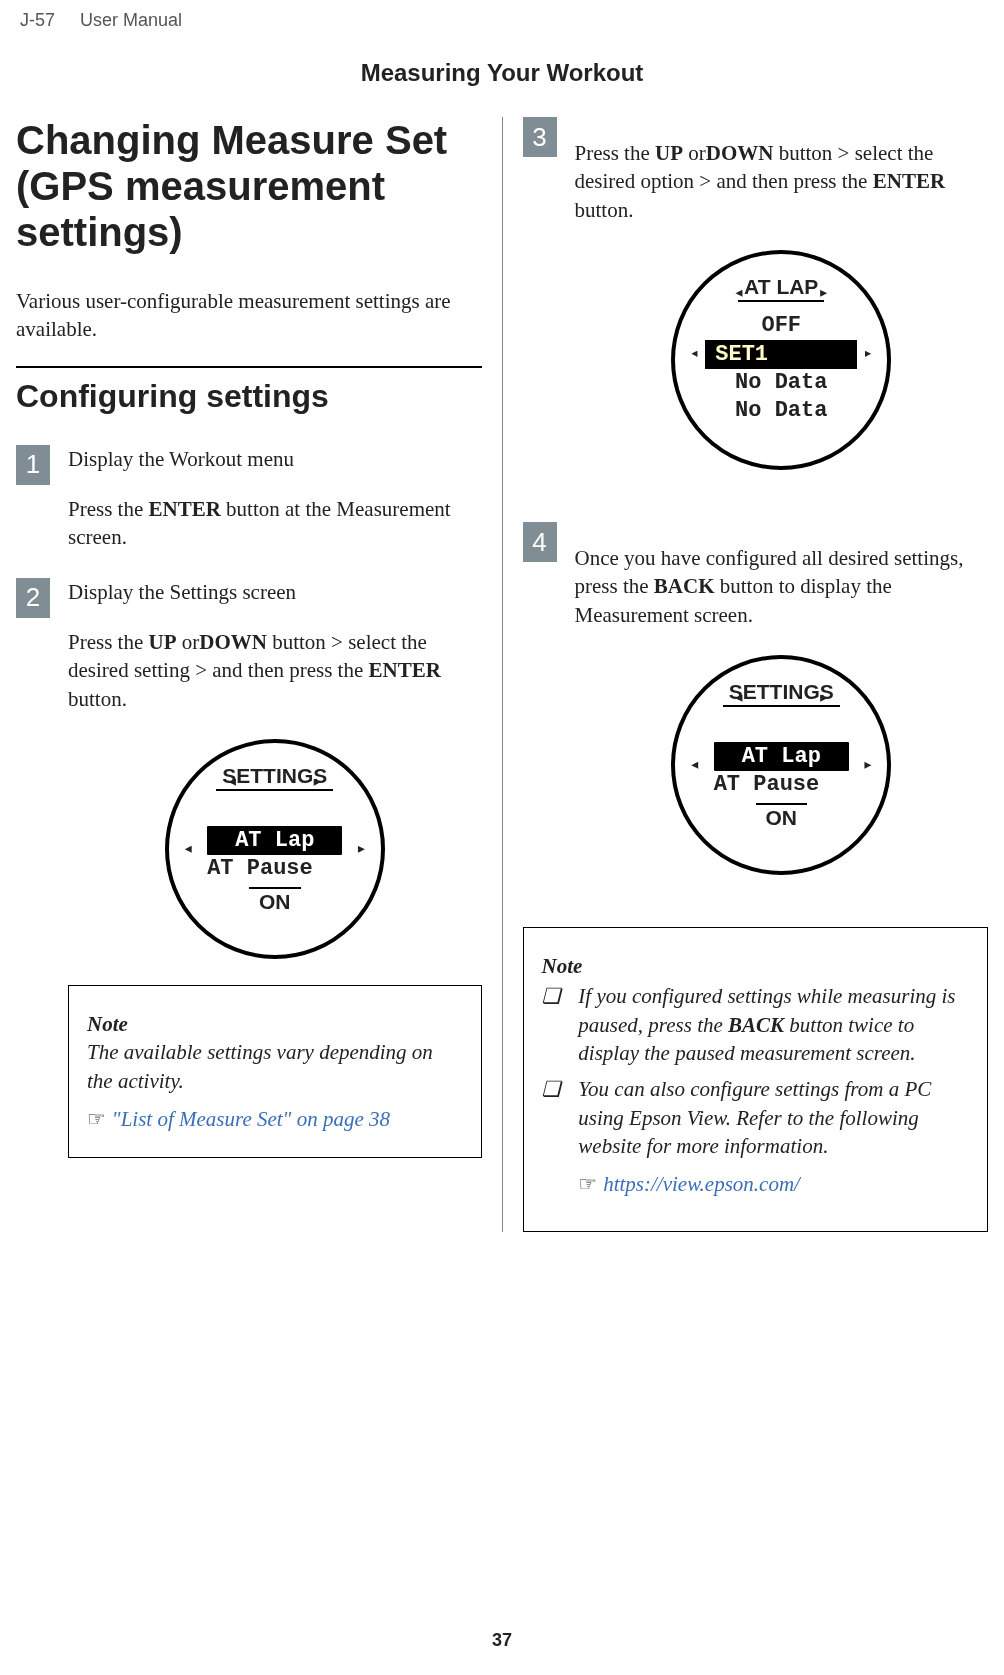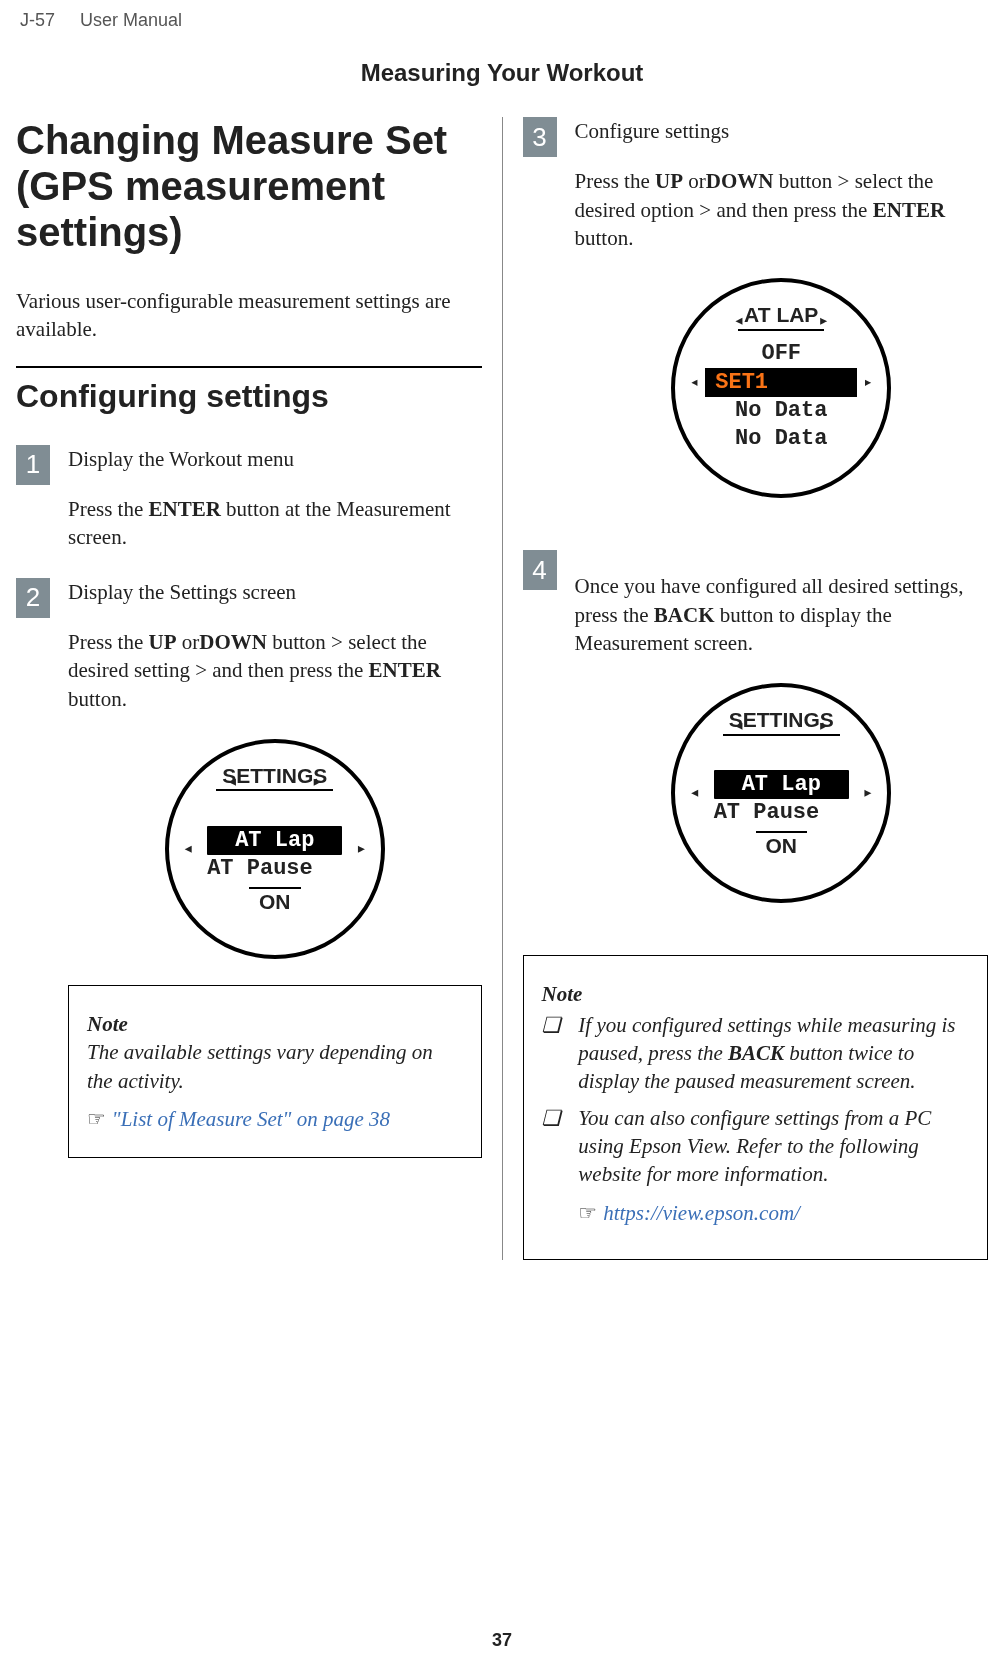--- a/index.html
+++ b/index.html
@@ -144,21 +144,21 @@
     }
     .watch .arr-row-l { left: 14px; }
     .watch .arr-row-r { right: 14px; }
     .w-top { font-family: Arial, sans-serif; font-size: 21px; border-bottom: 2px solid #000; padding: 0 6px; position: absolute; top: 20px;}
     .w-line { }
     .w-sel {
       background: #000; color: #fff;
       padding: 1px 28px; border-radius: 1px;
     }
     .w-sel-narrow {
-      background: #000; color: #f97316; padding: 1px 10px;
+      background: #000; color: #fef9c3; padding: 1px 10px;
     }
     .w-bottom {
       position: absolute; bottom: 40px; border-top: 2px solid #000; padding: 0 10px; font-family: Arial, sans-serif; font-size: 21px;
     }
     .page-no {
       position: absolute;
       bottom: 24px;
       left: 50%;
       transform: translateX(-50%);
       font-family: "Helvetica Neue", Arial, sans-serif;
@@ -227,21 +227,20 @@
     </div>
   </div>
 
   <div class="col-divider"></div>
 
   <div class="col">
 
     <div class="step">
       <div class="step-num">3</div>
       <div class="step-body">
-        <div class="step-title">Configure settings</div>
         <div class="step-desc">
           <span>Press the </span><span class="b">UP</span><span> or</span><span class="b">DOWN</span><span> button &gt; select the desired option &gt; and then press the </span><span class="b">ENTER</span><span> button.</span>
         </div>
 
         <div class="watch">
           <span class="arrow-l">◂</span>
           <span class="arrow-r">▸</span>
           <div class="w-top">AT LAP</div>
           <div style="margin-top:16px; text-align:center; width:100%;">
             <div class="w-line">OFF</div>

